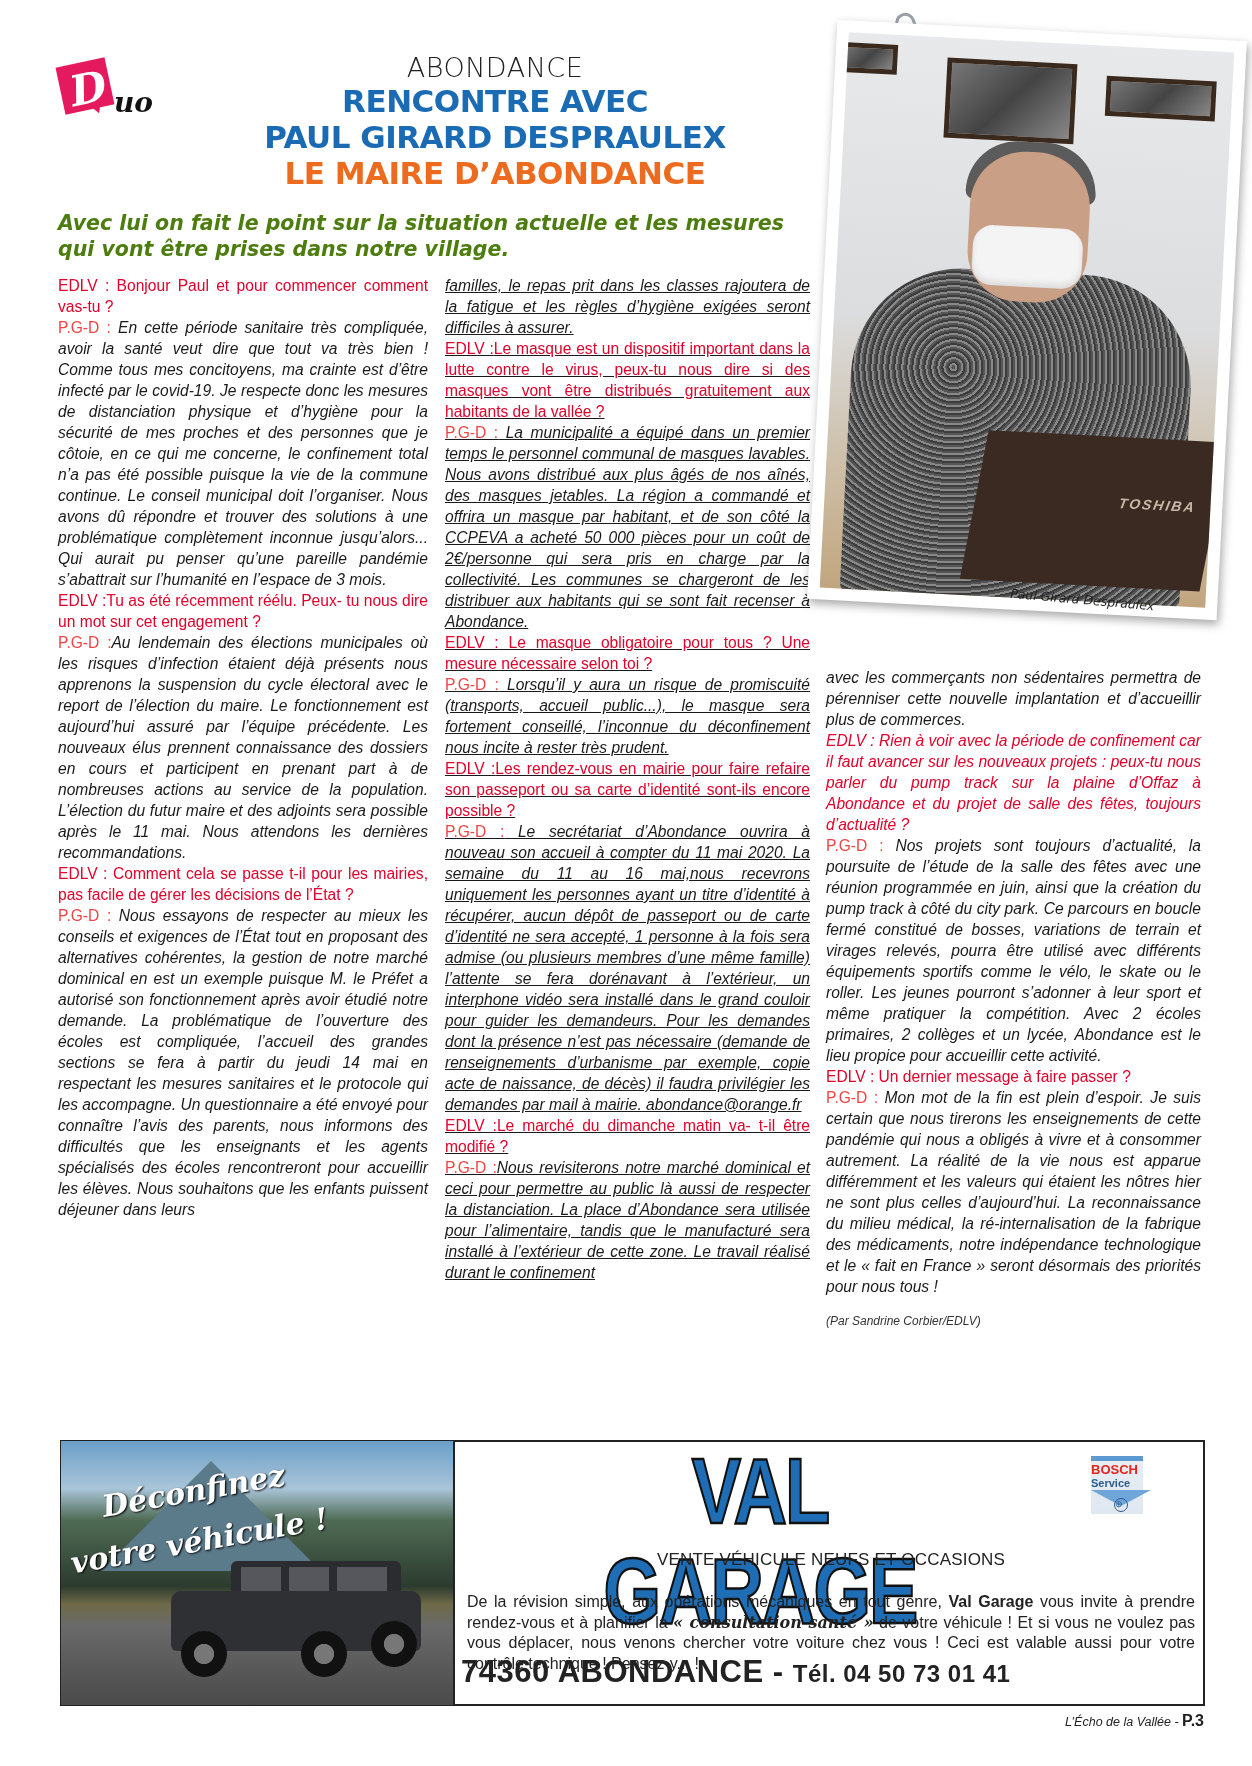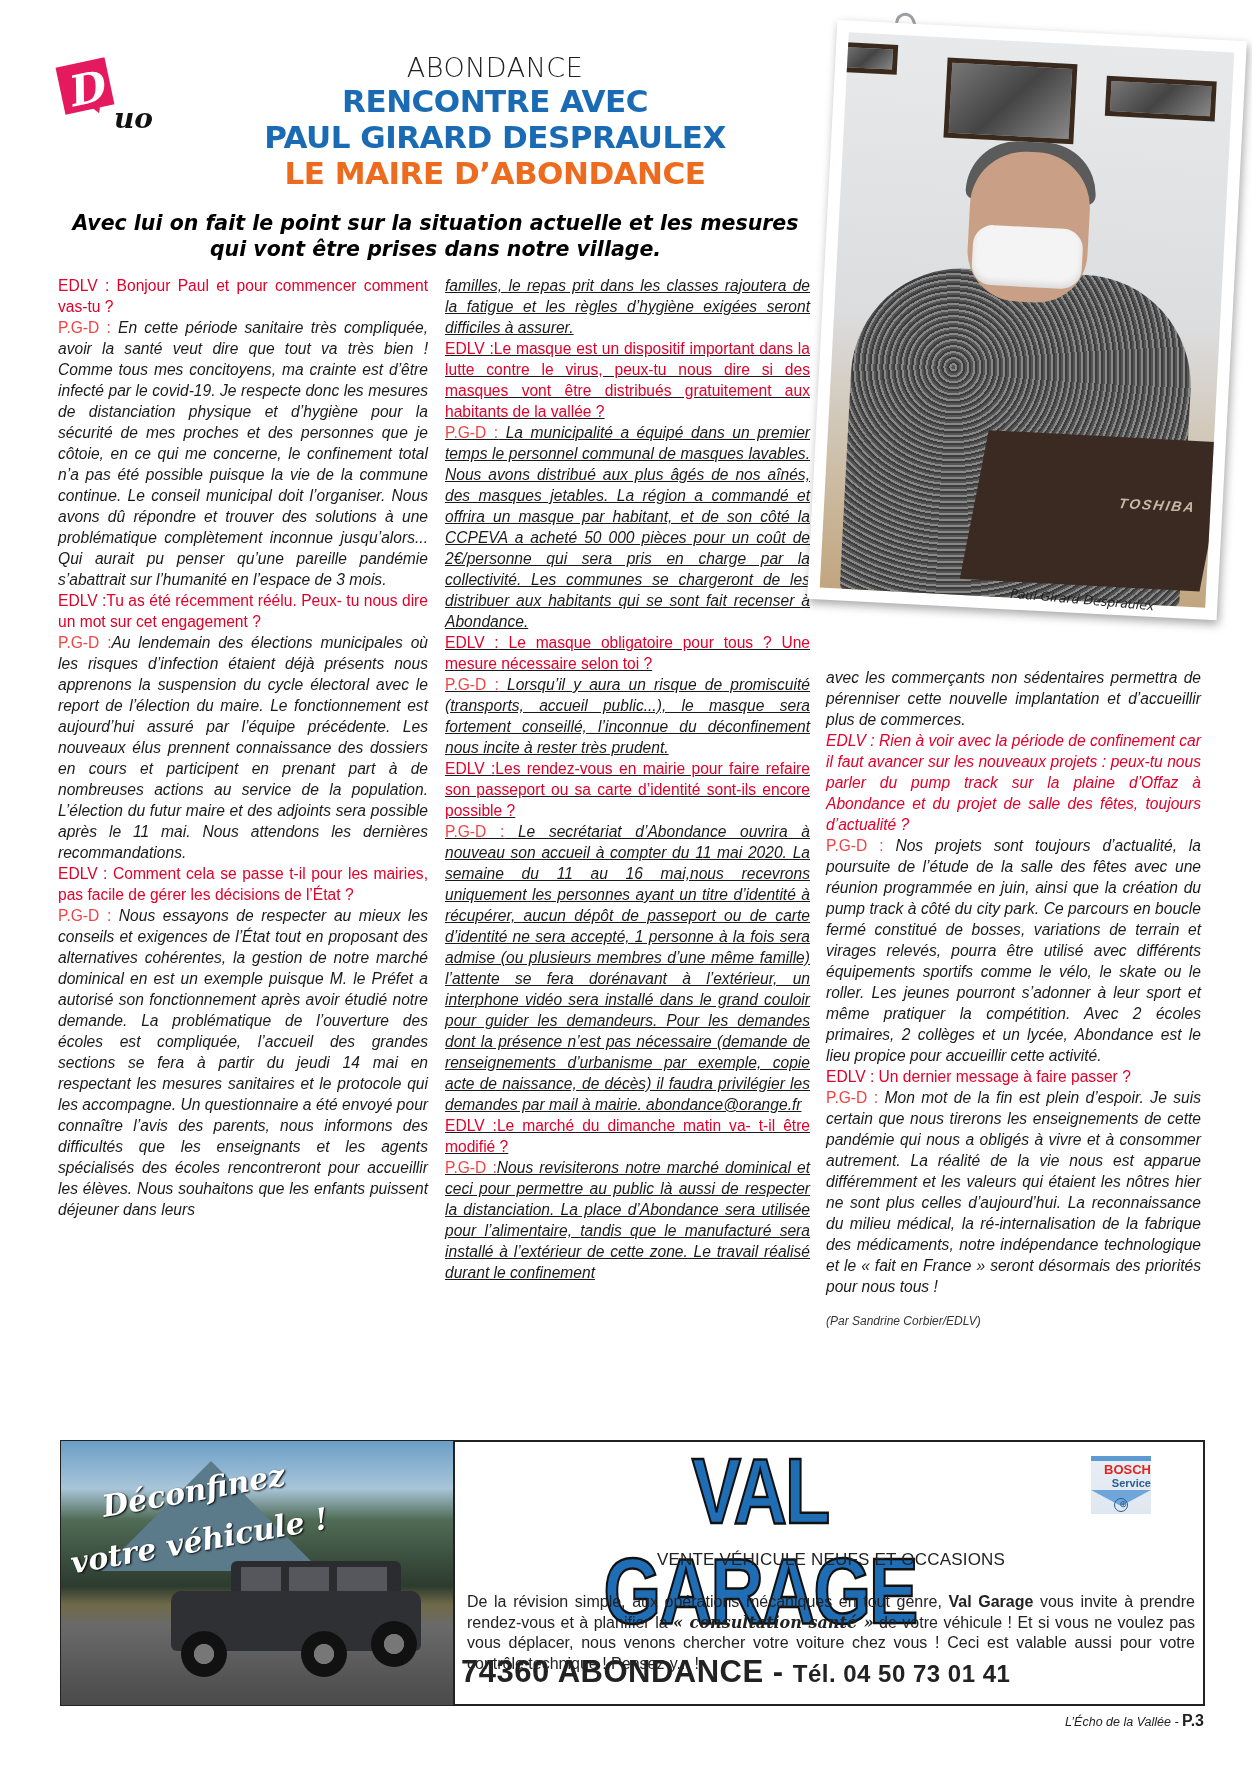--- a/index.html
+++ b/index.html
@@ -4,29 +4,29 @@
   <style>
     * { box-sizing: border-box; margin: 0; padding: 0; }
     html, body { width: 1252px; height: 1766px; background: #ffffff; overflow: hidden; }
     body { position: relative; font-family: "Liberation Sans", sans-serif; color: #1a1a1a; }
 
     
     .logo { position: absolute; left: 58px; top: 58px; width: 120px; height: 80px; }
     .logo-square { position: absolute; left: 2px; top: 4px; width: 50px; height: 48px; background: #e5195e; transform: rotate(-12deg); }
     .logo-tail { position: absolute; left: 30px; top: 44px; width: 0; height: 0; border-left: 10px solid transparent; border-right: 4px solid transparent; border-top: 12px solid #e5195e; transform: rotate(-12deg); }
     .logo-d { position: absolute; left: 12px; top: 6px; font-family: "DejaVu Serif", serif; font-style: italic; font-weight: bold; font-size: 42px; color: #ffffff; transform: rotate(-12deg); }
-    .logo-uo { position: absolute; left: 56px; top: 44px; font-family: "DejaVu Serif", serif; font-style: italic; font-weight: bold; font-size: 28px; color: #111; }
+    .logo-uo { position: absolute; left: 56px; top: 28px; font-family: "DejaVu Serif", serif; font-style: italic; font-weight: bold; font-size: 28px; color: #111; }
 
     
     .header { position: absolute; left: 200px; top: 52px; width: 590px; text-align: center; }
     .kicker { font-family: "DejaVu Sans", sans-serif; font-size: 27px; font-weight: 300; font-style: italic; color: #222; letter-spacing: 0.5px; font-style: normal; }
     .title1, .title2 { font-family: "DejaVu Sans", sans-serif; font-weight: bold; font-size: 31px; color: #1a6bb3; line-height: 36px; letter-spacing: -0.5px; }
     .title3 { font-family: "DejaVu Sans", sans-serif; font-weight: bold; font-size: 31px; color: #ec6b1e; line-height: 36px; letter-spacing: -0.5px; }
 
-    .lede { position: absolute; left: 58px; top: 210px; width: 755px; font-family: "DejaVu Sans", sans-serif; font-style: italic; font-weight: bold; font-size: 20.5px; line-height: 26px; color: #000000; text-align: center; }
+    .lede { position: absolute; left: 58px; top: 210px; width: 755px; font-family: "DejaVu Sans", sans-serif; font-style: italic; font-weight: bold; font-size: 20.5px; line-height: 26px; color: #4d7c0f; }
 
     
     .col { position: absolute; font-family: "Liberation Sans", sans-serif; font-size: 15.6px; line-height: 21px; text-align: justify; }
     .col1 { left: 58px; top: 275px; width: 370px; }
     .col2 { left: 445px; top: 275px; width: 365px; text-decoration: underline; }
     .col3 { left: 826px; top: 667px; width: 375px; }
     .q { color: #e0002a; font-style: normal; }
     .q.italic { font-style: italic; }
     .a { color: #1a1a1a; font-style: italic; }
     .spk-a { color: #ef4444; font-style: normal; }
@@ -52,21 +52,21 @@
     .ad-slogan1 { position: absolute; left: 40px; top: 32px; font-family: "DejaVu Serif", serif; font-style: italic; font-weight: bold; font-size: 30px; color: #fff; transform: rotate(-10deg); text-shadow: 1px 1px 2px #000; }
     .ad-slogan2 { position: absolute; left: 8px; top: 82px; font-family: "DejaVu Serif", serif; font-style: italic; font-weight: bold; font-size: 30px; color: #fff; transform: rotate(-10deg); text-shadow: 1px 1px 2px #000; }
     .jeep { position: absolute; left: 110px; top: 120px; width: 250px; height: 110px; }
     .jeep-body { position: absolute; left: 0; top: 30px; width: 250px; height: 60px; background: #2e3034; border-radius: 10px 10px 6px 6px; }
     .jeep-roof { position: absolute; left: 60px; top: 0; width: 170px; height: 40px; background: #2a2c30; border-radius: 6px 6px 0 0; }
     .jeep-win { position: absolute; top: 6px; height: 26px; background: #55575c; }
     .wheel { position: absolute; top: 70px; width: 46px; height: 46px; border-radius: 50%; background: radial-gradient(circle, #777 0 30%, #111 32% 100%); }
 
     .ad-box { position: absolute; left: 453px; top: 1440px; width: 752px; height: 266px; border: 2px solid #222; background: #fff; }
     .ad-brand { position: absolute; left: 80px; top: 0px; width: 450px; text-align: center; font-family: "Liberation Sans", sans-serif; font-weight: bold; font-size: 74px; color: #1f6db5; letter-spacing: -2px; -webkit-text-stroke: 2px #111; transform: scaleY(1.25); transform-origin: top; line-height: 80px; }
-    .bosch { position: absolute; left: 636px; top: 14px; width: 60px; height: 58px; background: linear-gradient(180deg, #e9eef4 0%, #dfe7f0 100%); text-align: right; }
+    .bosch { position: absolute; left: 636px; top: 14px; width: 52px; height: 58px; background: linear-gradient(180deg, #e9eef4 0%, #dfe7f0 100%); text-align: left; }
     .bosch-top { height: 5px; background: #5d9ad1; }
     .bosch-name { font-family: "Liberation Sans", sans-serif; font-weight: bold; font-size: 13px; color: #e2251f; line-height: 14px; margin-top: 2px; }
     .bosch-service { font-family: "Liberation Sans", sans-serif; font-weight: bold; font-size: 11px; color: #2a5d8f; line-height: 12px; }
     .bosch-chevron { width: 0; height: 0; margin: 1px auto 0; border-left: 30px solid transparent; border-right: 30px solid transparent; border-top: 16px solid #6fa5d8; position: relative; }
     .bosch-mark { position: absolute; left: 23px; top: 42px; width: 14px; height: 14px; border: 1.5px solid #2a5d8f; border-radius: 50%; font-size: 9px; line-height: 11px; color: #2a5d8f; }
     .ad-sub { position: absolute; left: 0; top: 108px; width: 752px; text-align: center; font-family: "Liberation Sans", sans-serif; font-size: 17px; color: #222; letter-spacing: 0.2px; }
     .ad-body { position: absolute; left: 10px; top: 128px; width: 650px; font-family: "Liberation Sans", sans-serif; font-size: 16px; line-height: 20.5px; color: #222; text-align: justify; }
     .ad-body b { font-weight: bold; }
     .ad-body .script { font-family: "DejaVu Serif", serif; font-style: italic; font-weight: bold; }
     .ad-contact { position: absolute; left: 6px; top: 212px; width: 740px; font-family: "Liberation Sans", sans-serif; font-weight: bold; font-size: 31px; color: #222; letter-spacing: 0.5px; white-space: nowrap; }

